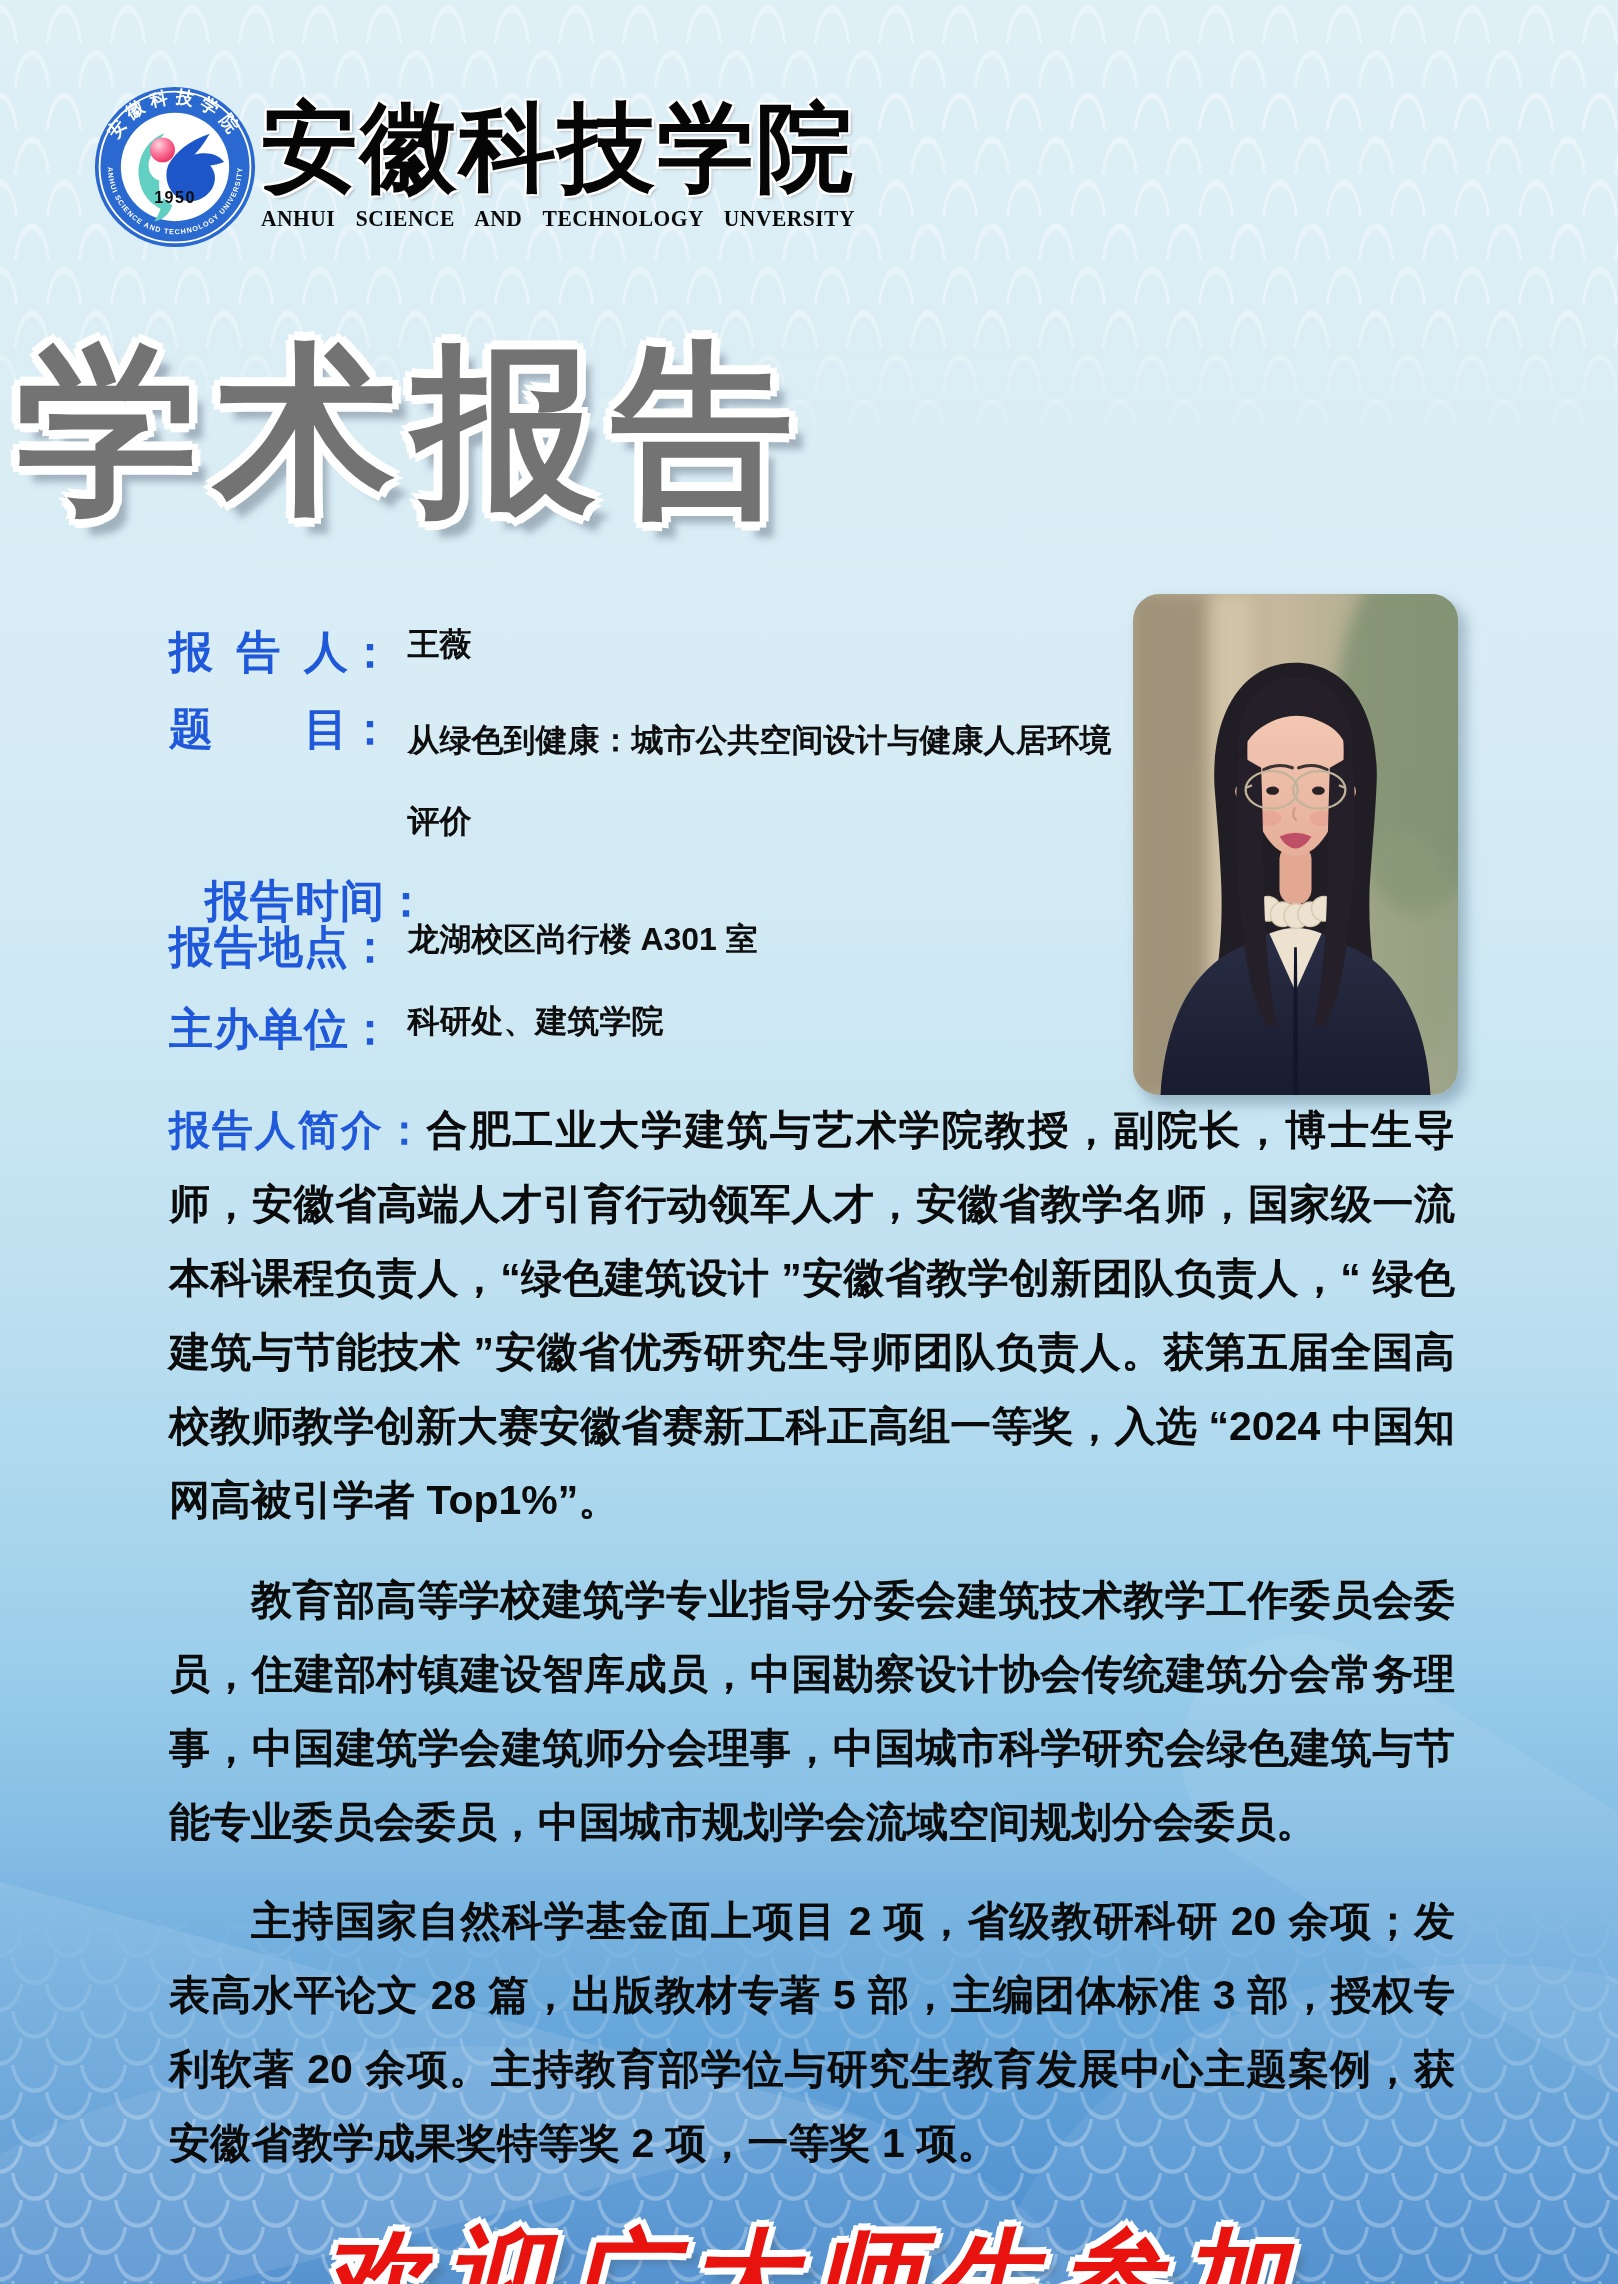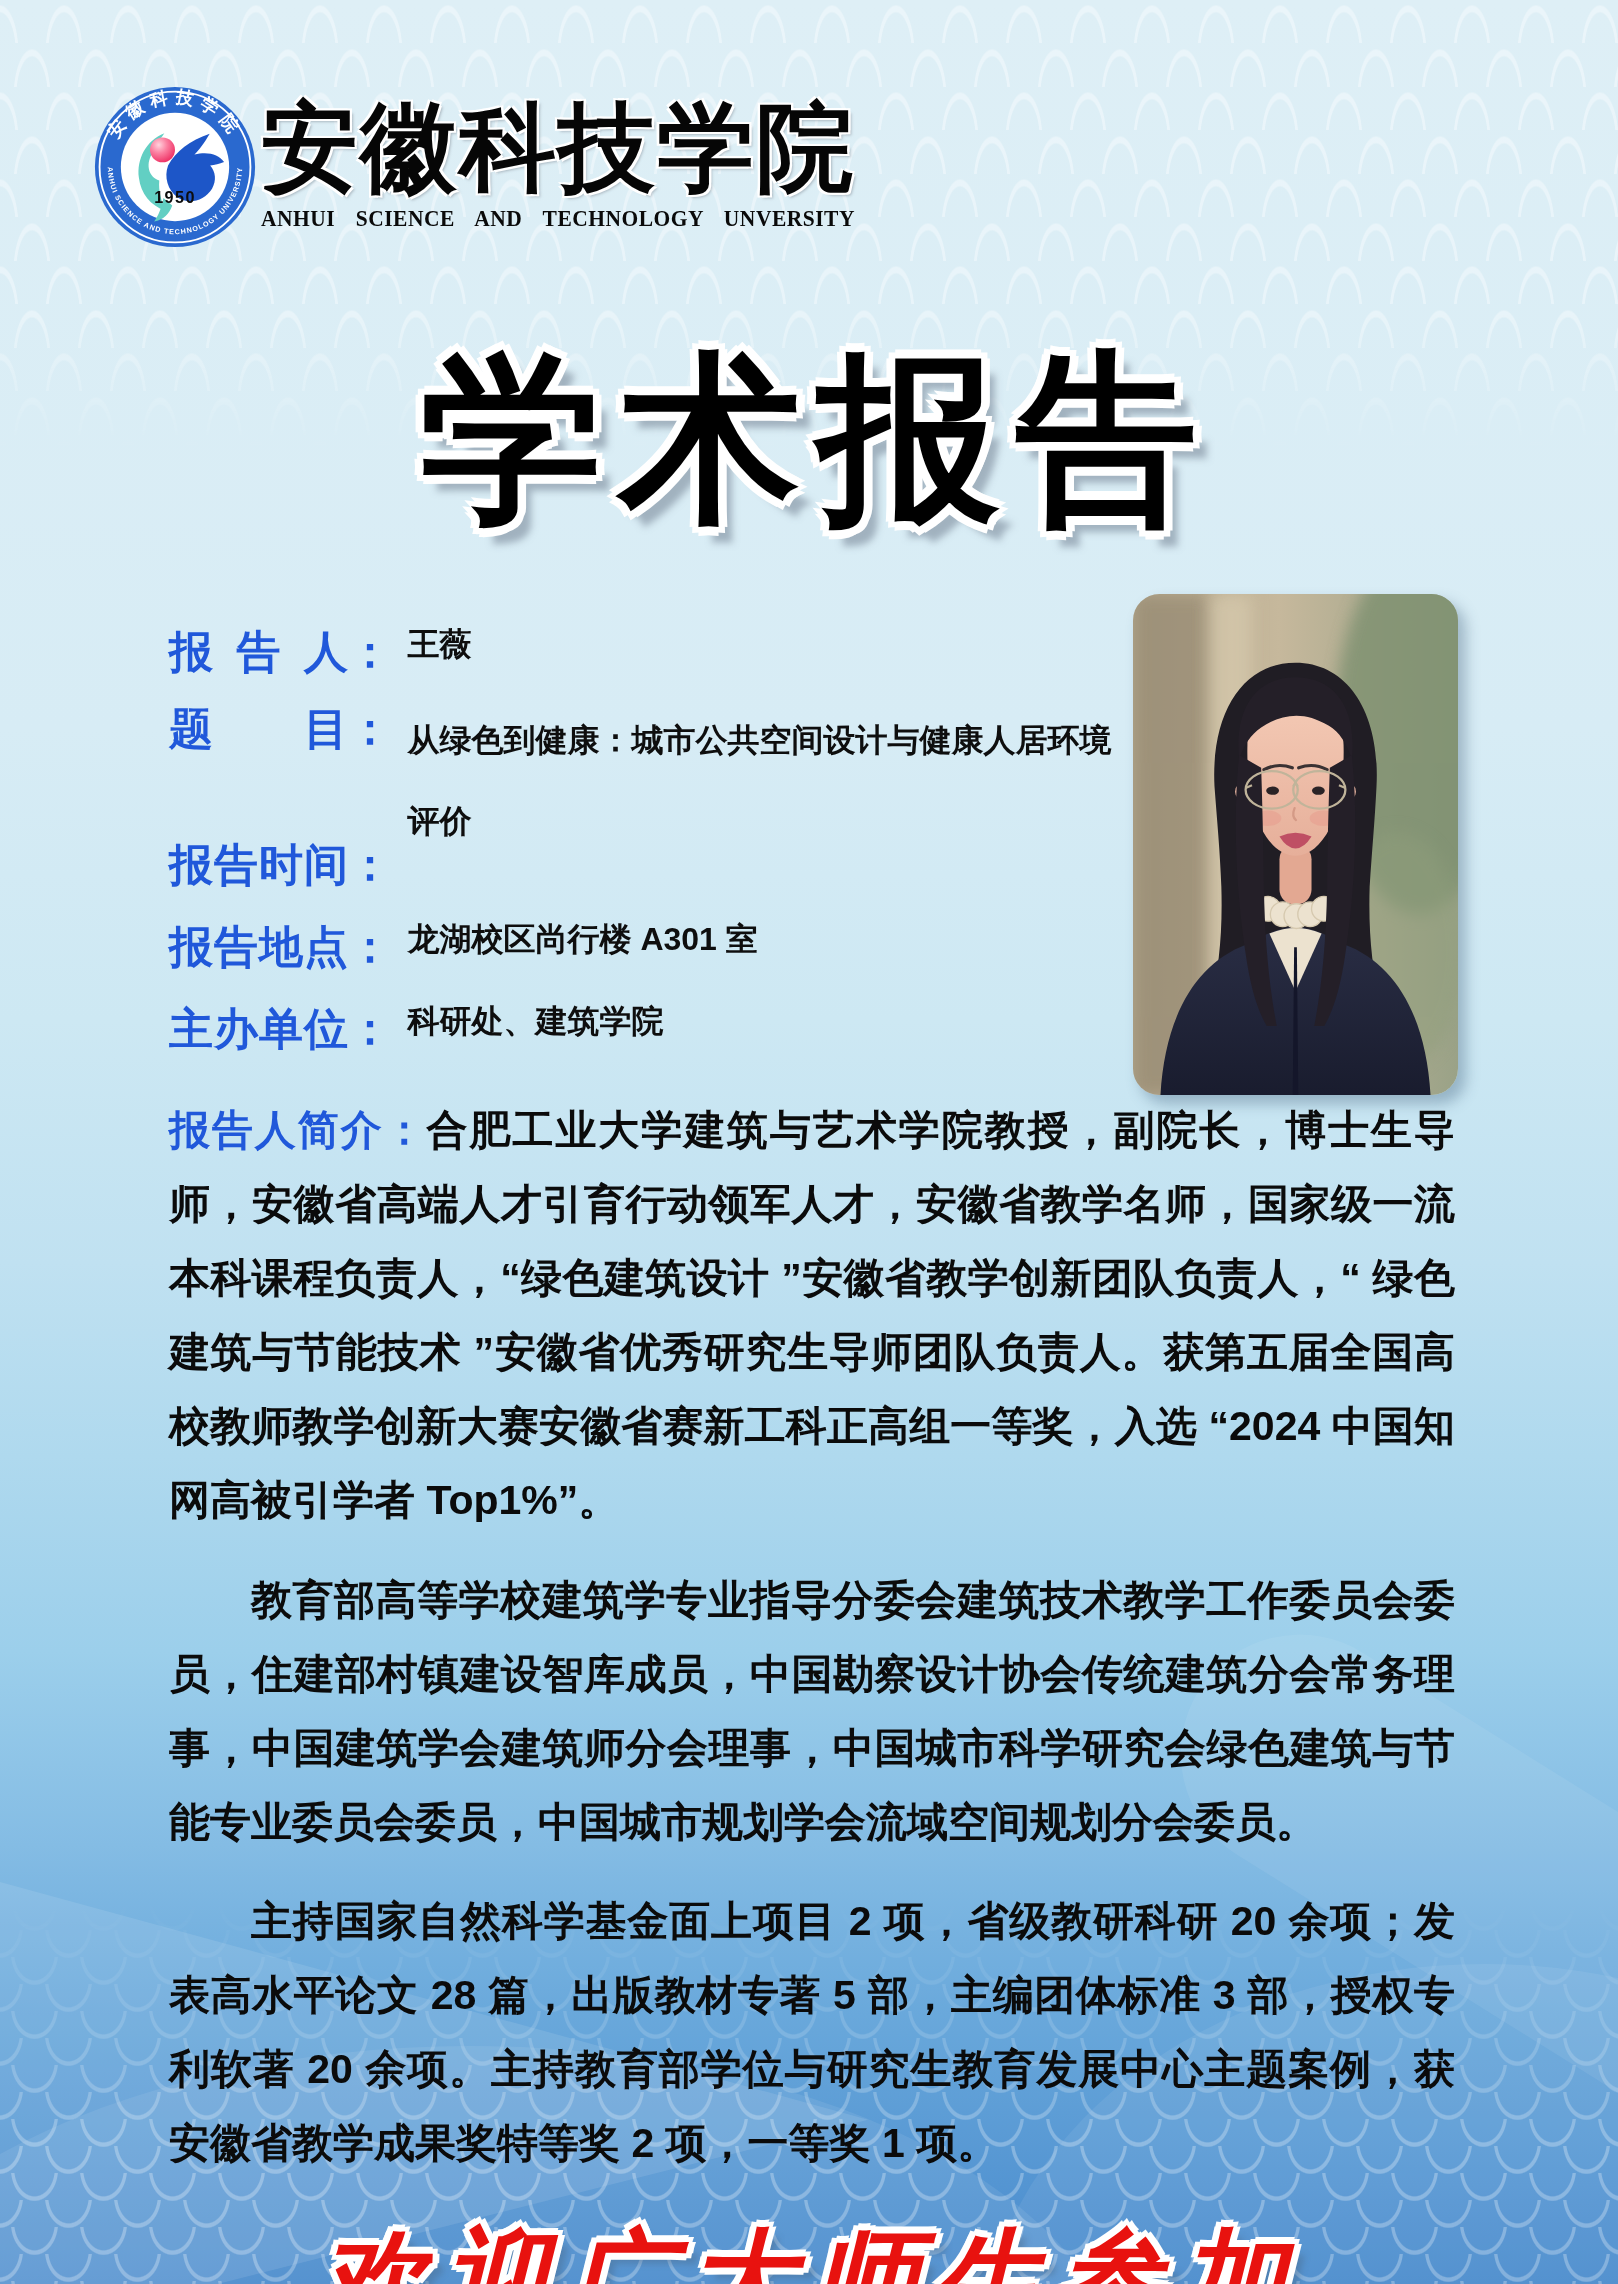--- a/index.html
+++ b/index.html
@@ -61,23 +61,23 @@
     text-shadow:2.3px 2.3px 0 #fff,-2.3px -2.3px 0 #fff,2.3px -2.3px 0 #fff,-2.3px 2.3px 0 #fff,3.2px 3.2px 2.7px rgba(140,150,160,.6);
   }
   .uni-en{
     position:absolute;left:261px;top:206px;width:594px;
     font-family:"Liberation Serif","DejaVu Serif",serif;
     font-size:21.5px;font-weight:700;color:#0a0a0a;letter-spacing:0.5px;
     text-align:justify;text-align-last:justify;transform:scaleY(1.12);
   }
 
   .main-title{
-    position:absolute;left:0;top:339px;width:100%;
-    text-align:center;font-size:182px;font-weight:900;line-height:1.1;
-    color:#000000;letter-spacing:16.4px;text-indent:16.4px;
+    position:absolute;left:0;top:330px;width:100%;
+    text-align:left;font-size:182px;font-weight:900;line-height:1.1;
+    color:#737373;letter-spacing:16.4px;text-indent:16.4px;
     text-shadow:
       -6.4px -6.4px 0 #fff,6.4px -6.4px 0 #fff,-6.4px 6.4px 0 #fff,6.4px 6.4px 0 #fff,
       -8.7px 0 0 #fff,8.7px 0 0 #fff,0 -8.7px 0 #fff,0 8.7px 0 #fff,
       13.7px 15.5px 7.3px rgba(105,120,138,.5);
   }
 
   .info-row{position:absolute;left:169px;display:flex;align-items:flex-start;}
   .info-label{
     display:inline-block;width:179px;
     font-size:44px;font-weight:700;color:#2058da;line-height:1.12;
@@ -167,21 +167,21 @@
 <div class="info-row" style="top:627px;">
   <span class="info-label">报告人</span>
     <span class="info-colon">：</span>
   <span class="info-value">王薇</span>
 </div>
 <div class="info-row" style="top:704px;">
   <span class="info-label">题目</span>
     <span class="info-colon">：</span>
   <span class="info-value wrap2" style="text-align:left;font-family:Liberation Serif, serif;">从绿色到健康：城市公共空间设计与健康人居环境评价</span>
 </div>
-<div class="info-row" style="top:840px;">
+<div class="info-row" style="top:876px;margin-left:36px;">
   <span class="info-label">报告时间</span>
     <span class="info-colon">：</span>
 </div>
 <div class="info-row" style="top:922px;">
   <span class="info-label">报告地点</span>
     <span class="info-colon">：</span>
   <span class="info-value">龙湖校区尚行楼 A301 室</span>
 </div>
 <div class="info-row" style="top:1004px;">
   <span class="info-label">主办单位</span>

